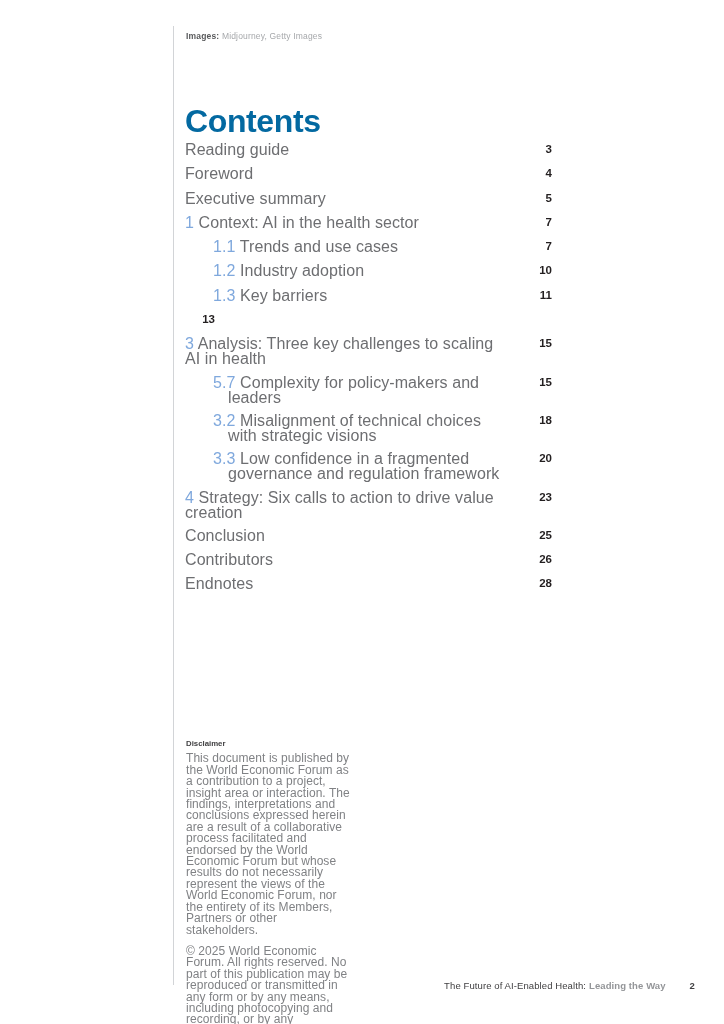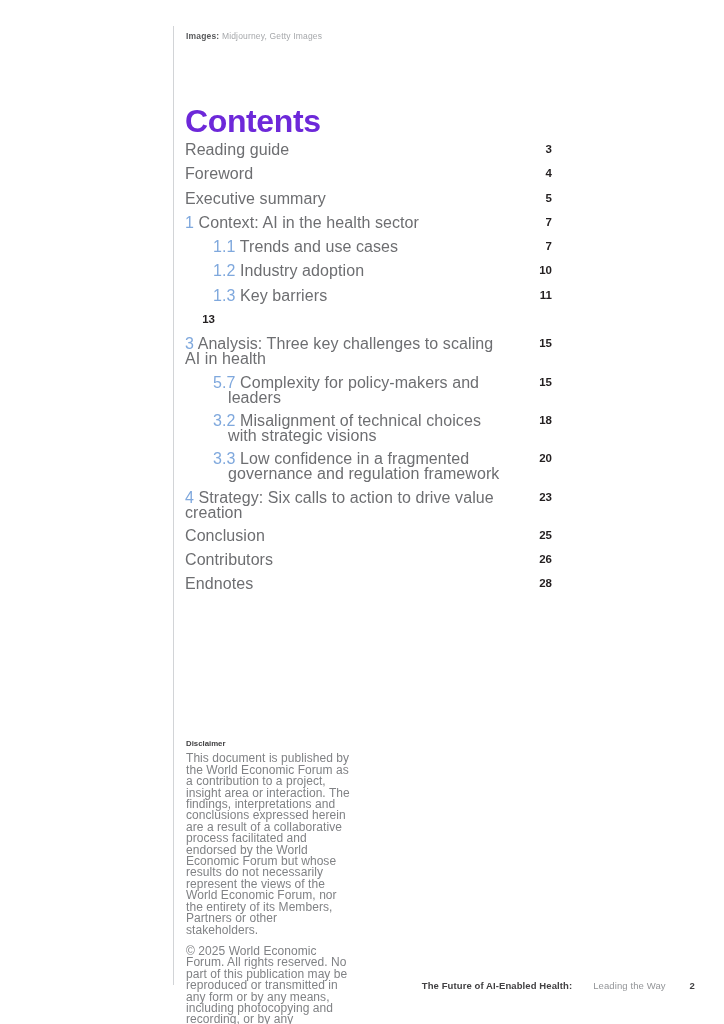--- a/index.html
+++ b/index.html
@@ -52,21 +52,21 @@
 
   
   .title {
     position: absolute;
     left: 185px;
     top: 82px;
     font-size: 32px;
     line-height: 36px;
     font-weight: 700;
     letter-spacing: -0.012em;
-    color: #6d28d9;
+    color: #0369a1;
   }
 
   
   .toc {
     position: absolute;
     left: 185px;
     top: 142px;
     width: 367px;
   }
   .toc-row {
@@ -140,27 +140,27 @@
     right: 29px;
     top: 0;
     display: flex;
     align-items: baseline;
     font-size: 9.5px;
     line-height: 13px;
     letter-spacing: 0.01em;
     white-space: nowrap;
   }
   .footer-title {
-    font-weight: 700;
+    font-weight: 400;
     color: #414042;
   }
   .footer-sub {
-    font-weight: 400;
+    font-weight: 700;
     color: #939598;
-    margin-left: 21px;
+    margin-left: 3px;
   }
   .footer-pageno {
     font-weight: 700;
     color: #414042;
     margin-left: 24px;
     font-size: 9.5px;
   }
 </style>
 </head>
 <body>

